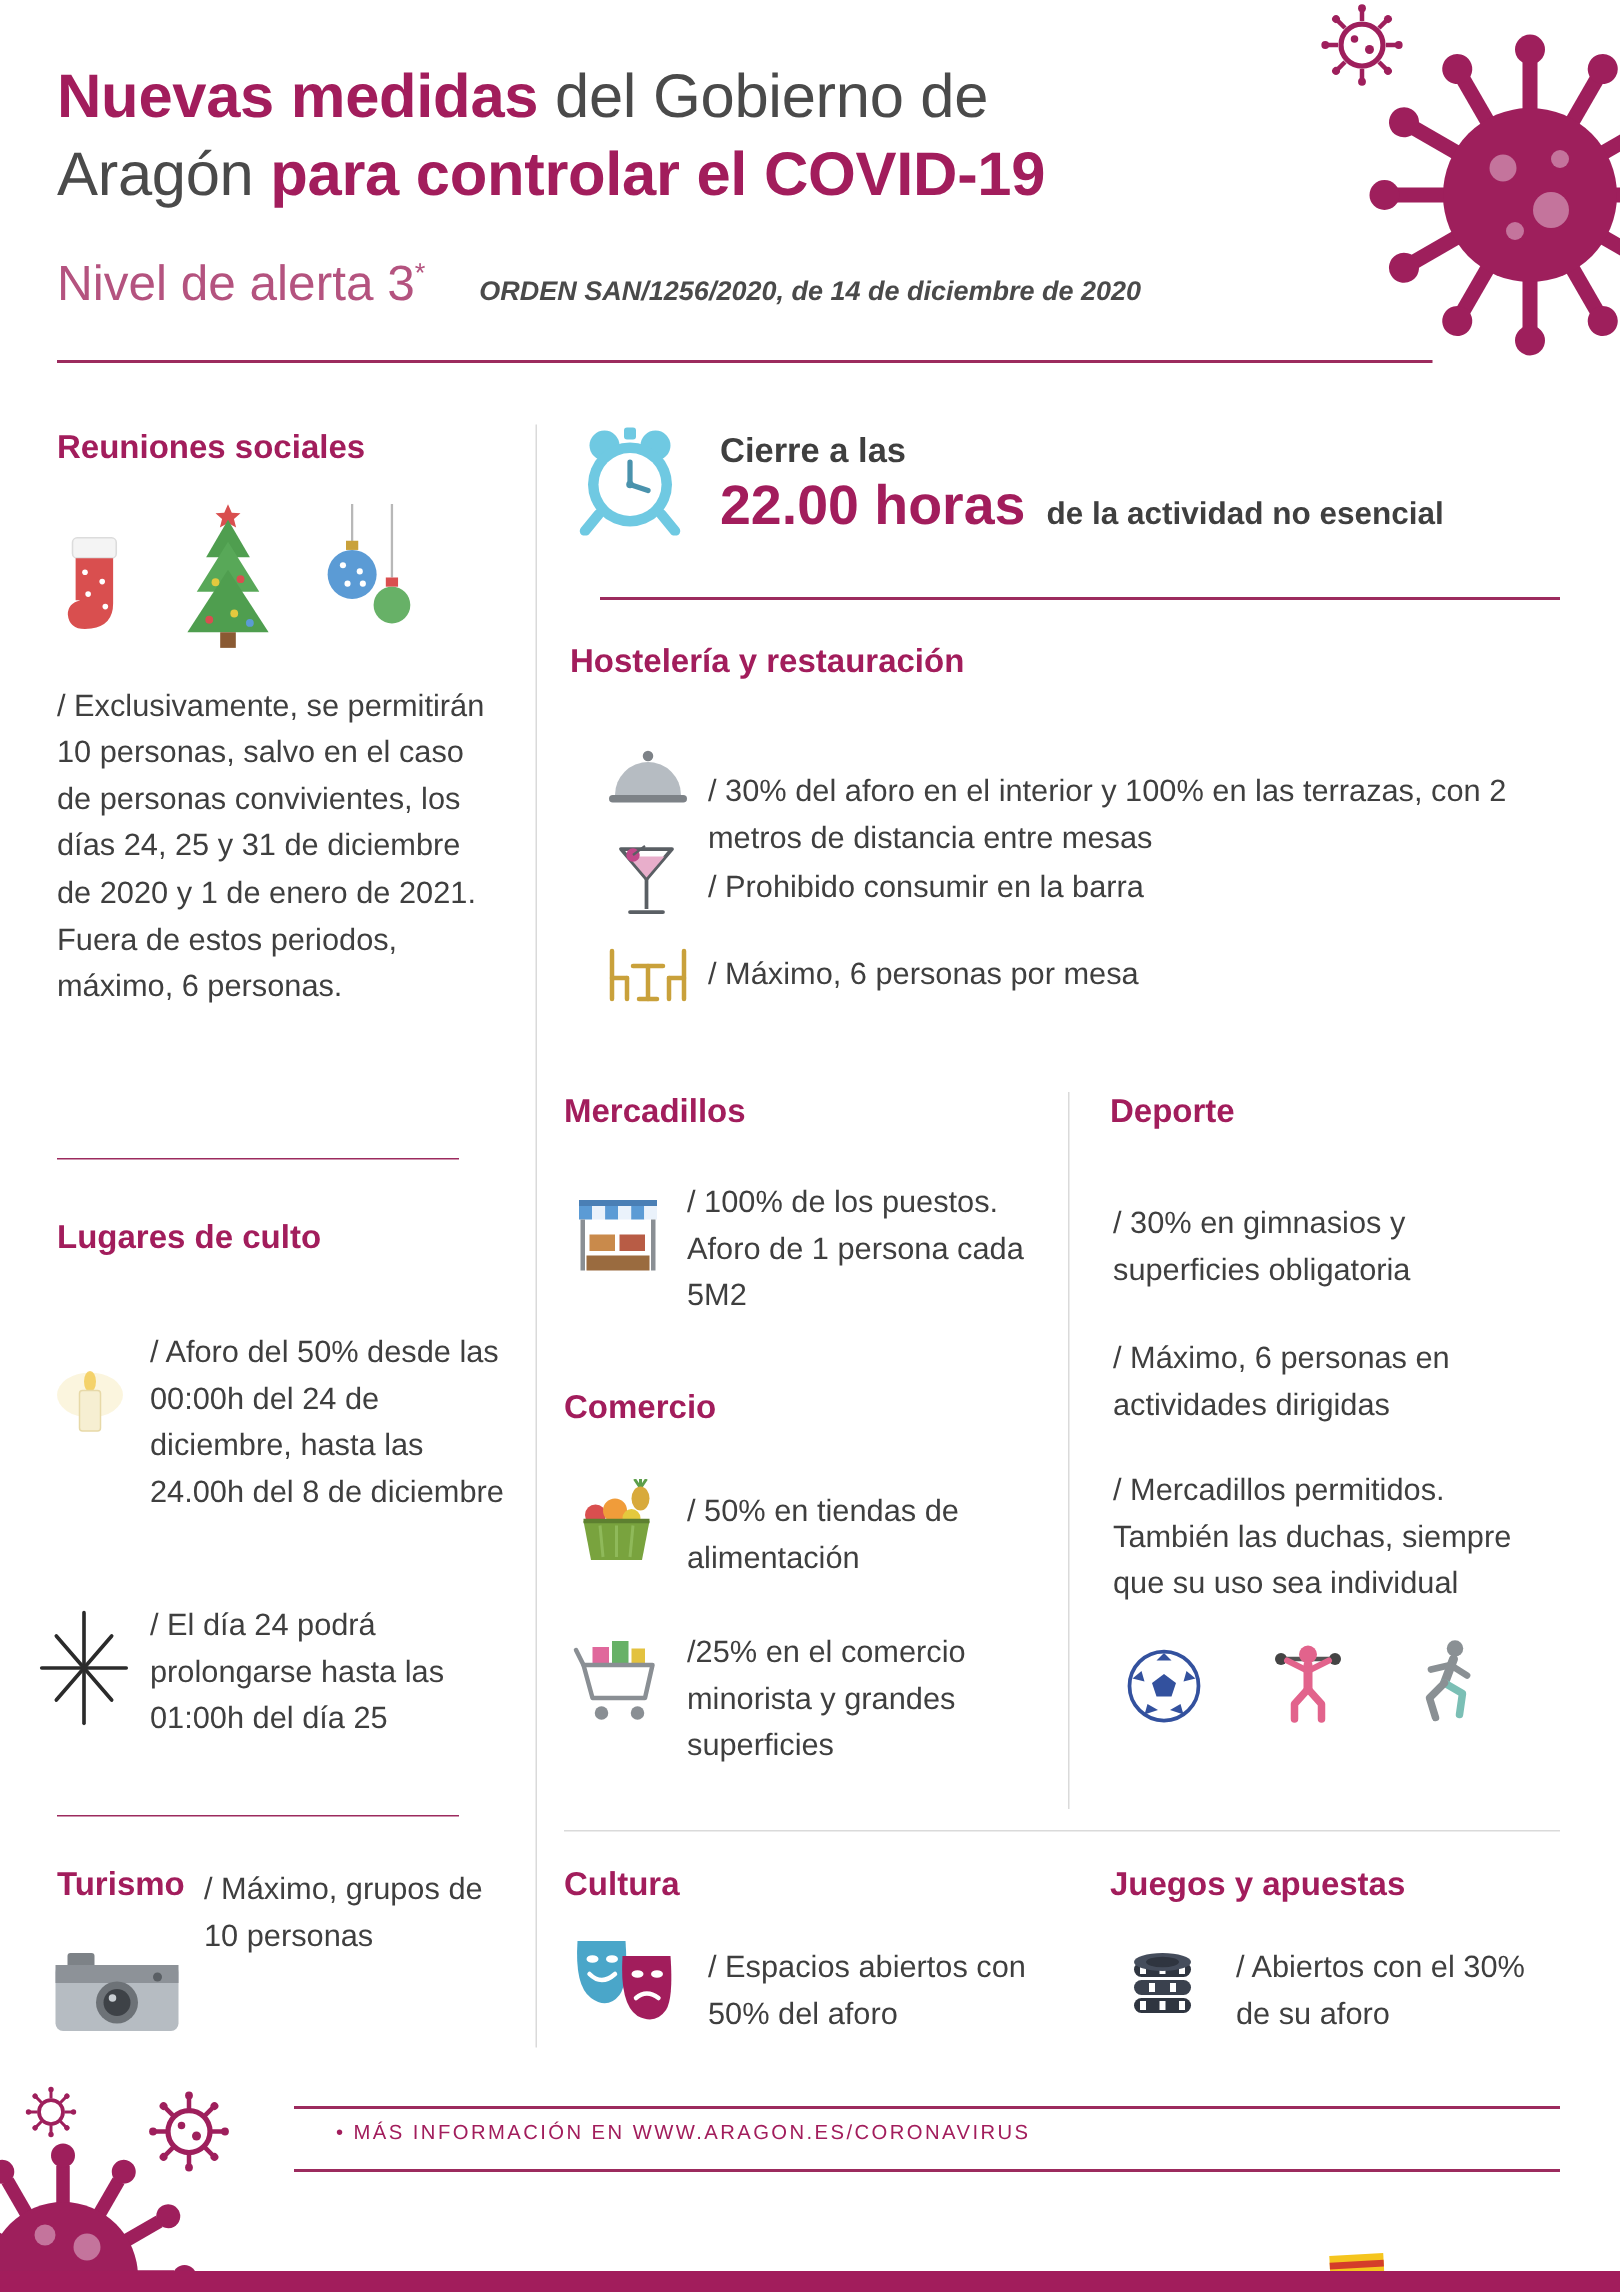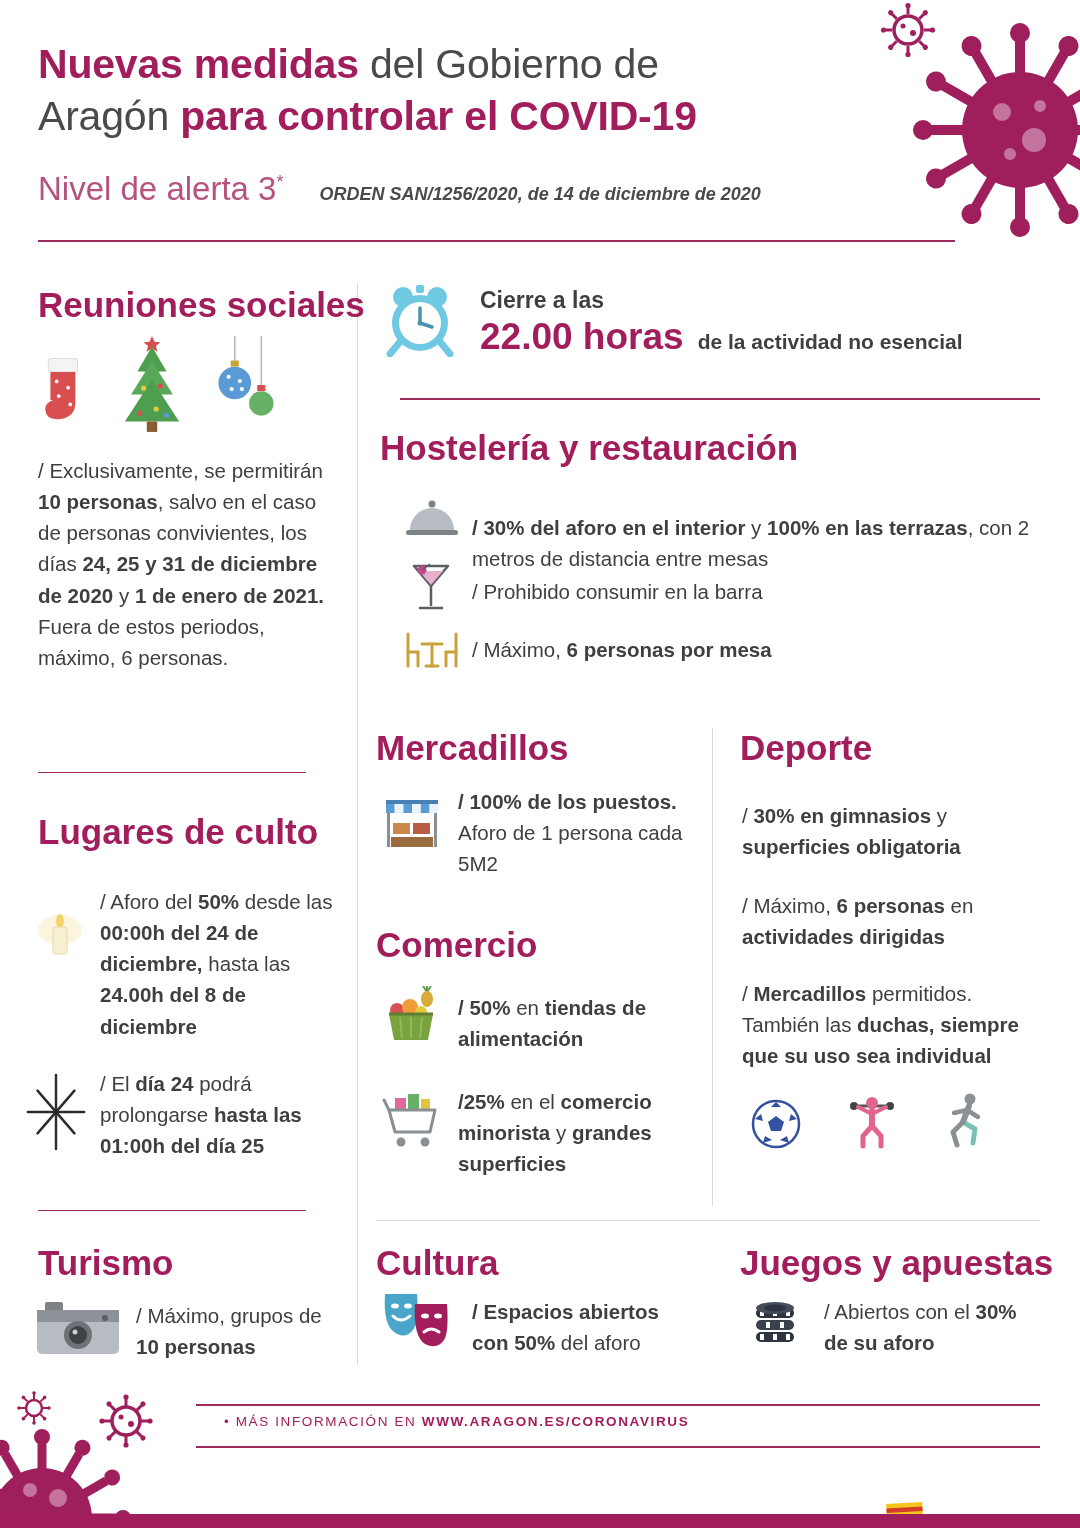--- a/index.html
+++ b/index.html
@@ -6,28 +6,28 @@
     --mag:#a21d5c;
     --mag-soft:#b4537f;
     --dark:#3f3f3f;
     --rule:#9c2b5e;
     --gray-rule:#dadada;
   }
   *{margin:0;padding:0;box-sizing:border-box;}
   body{font-family:"Liberation Sans","DejaVu Sans",sans-serif;background:#ececec;}
   .page{position:relative;width:1080px;height:1528px;margin:0 auto;background:#ffffff;overflow:hidden;color:var(--dark);}
   .abs{position:absolute;}
-  .b{font-weight:700;margin-top:16px;}
+  .b{font-weight:400;margin-top:16px;}
   .mag{color:var(--mag);font-weight:700;}
   sup{font-size:55%;vertical-align:super;}
   .title{font-size:41px;line-height:1.27;font-weight:400;color:#4a4a4a;letter-spacing:-0.2px;}
   .alert-row{display:flex;align-items:baseline;gap:36px;}
   .alert{font-size:33px;color:var(--mag-soft);font-weight:400;}
   .order{font-size:18px;font-style:italic;font-weight:700;color:#4a4a4a;}
-  .sec-h{font-size:35px;font-weight:700;color:var(--mag);}
+  .sec-h{font-size:22px;font-weight:700;color:var(--mag);}
   .body-txt{font-size:20.5px;line-height:1.52;color:var(--dark);}
   .rule-mag{background:var(--rule);height:1.5px;}
   .rule-gray{background:var(--gray-rule);}
   .vrule{width:1px;background:var(--gray-rule);}
   .cierre-prefix{font-size:23px;font-weight:700;color:var(--dark);}
   .time-row{display:flex;align-items:baseline;gap:14px;}
   .time{font-size:37px;font-weight:700;color:var(--mag);}
   .time-suffix{font-size:21px;font-weight:700;color:var(--dark);}
   .xmas-row{display:flex;gap:24px;align-items:flex-end;}
   .sport-row{display:flex;gap:44px;align-items:flex-end;}
@@ -175,21 +175,21 @@
     <svg width="88" height="60" viewBox="0 0 86 60">
       <rect x="10" y="4" width="18" height="10" rx="2" fill="#7d8287"></rect>
       <rect x="2" y="12" width="82" height="44" rx="5" fill="#b6bcc2"></rect>
       <rect x="2" y="12" width="82" height="12" fill="#8d9298"></rect>
       <circle cx="43" cy="37" r="14" fill="#6d7277"></circle>
       <circle cx="43" cy="37" r="9" fill="#3e4247"></circle>
       <circle cx="40" cy="34" r="2.5" fill="#c9ced3"></circle>
       <circle cx="70" cy="20" r="3" fill="#5a5f64"></circle>
     </svg>
   </span>
-  <p class="abs body-txt" style="left:136px;top:1300px;width:200px;"><span>/ Máximo, grupos de </span><span class="b">10 personas</span></p>
+  <p class="abs body-txt" style="left:136px;top:1244px;width:200px;"><span>/ Máximo, grupos de </span><span class="b">10 personas</span></p>
 
   <span class="abs" style="left:383px;top:283px;">
     <svg width="74" height="74" viewBox="0 0 74 74">
       <circle cx="20" cy="14" r="10" fill="#6fc9e2"></circle>
       <circle cx="54" cy="14" r="10" fill="#6fc9e2"></circle>
       <rect x="33" y="2" width="8" height="8" rx="2" fill="#6fc9e2"></rect>
       <line x1="16" y1="60" x2="7" y2="71" stroke="#6fc9e2" stroke-width="7" stroke-linecap="round"></line>
       <line x1="58" y1="60" x2="67" y2="71" stroke="#6fc9e2" stroke-width="7" stroke-linecap="round"></line>
       <circle cx="37" cy="40" r="28" fill="#6fc9e2"></circle>
       <circle cx="37" cy="40" r="21" fill="#ffffff"></circle>

